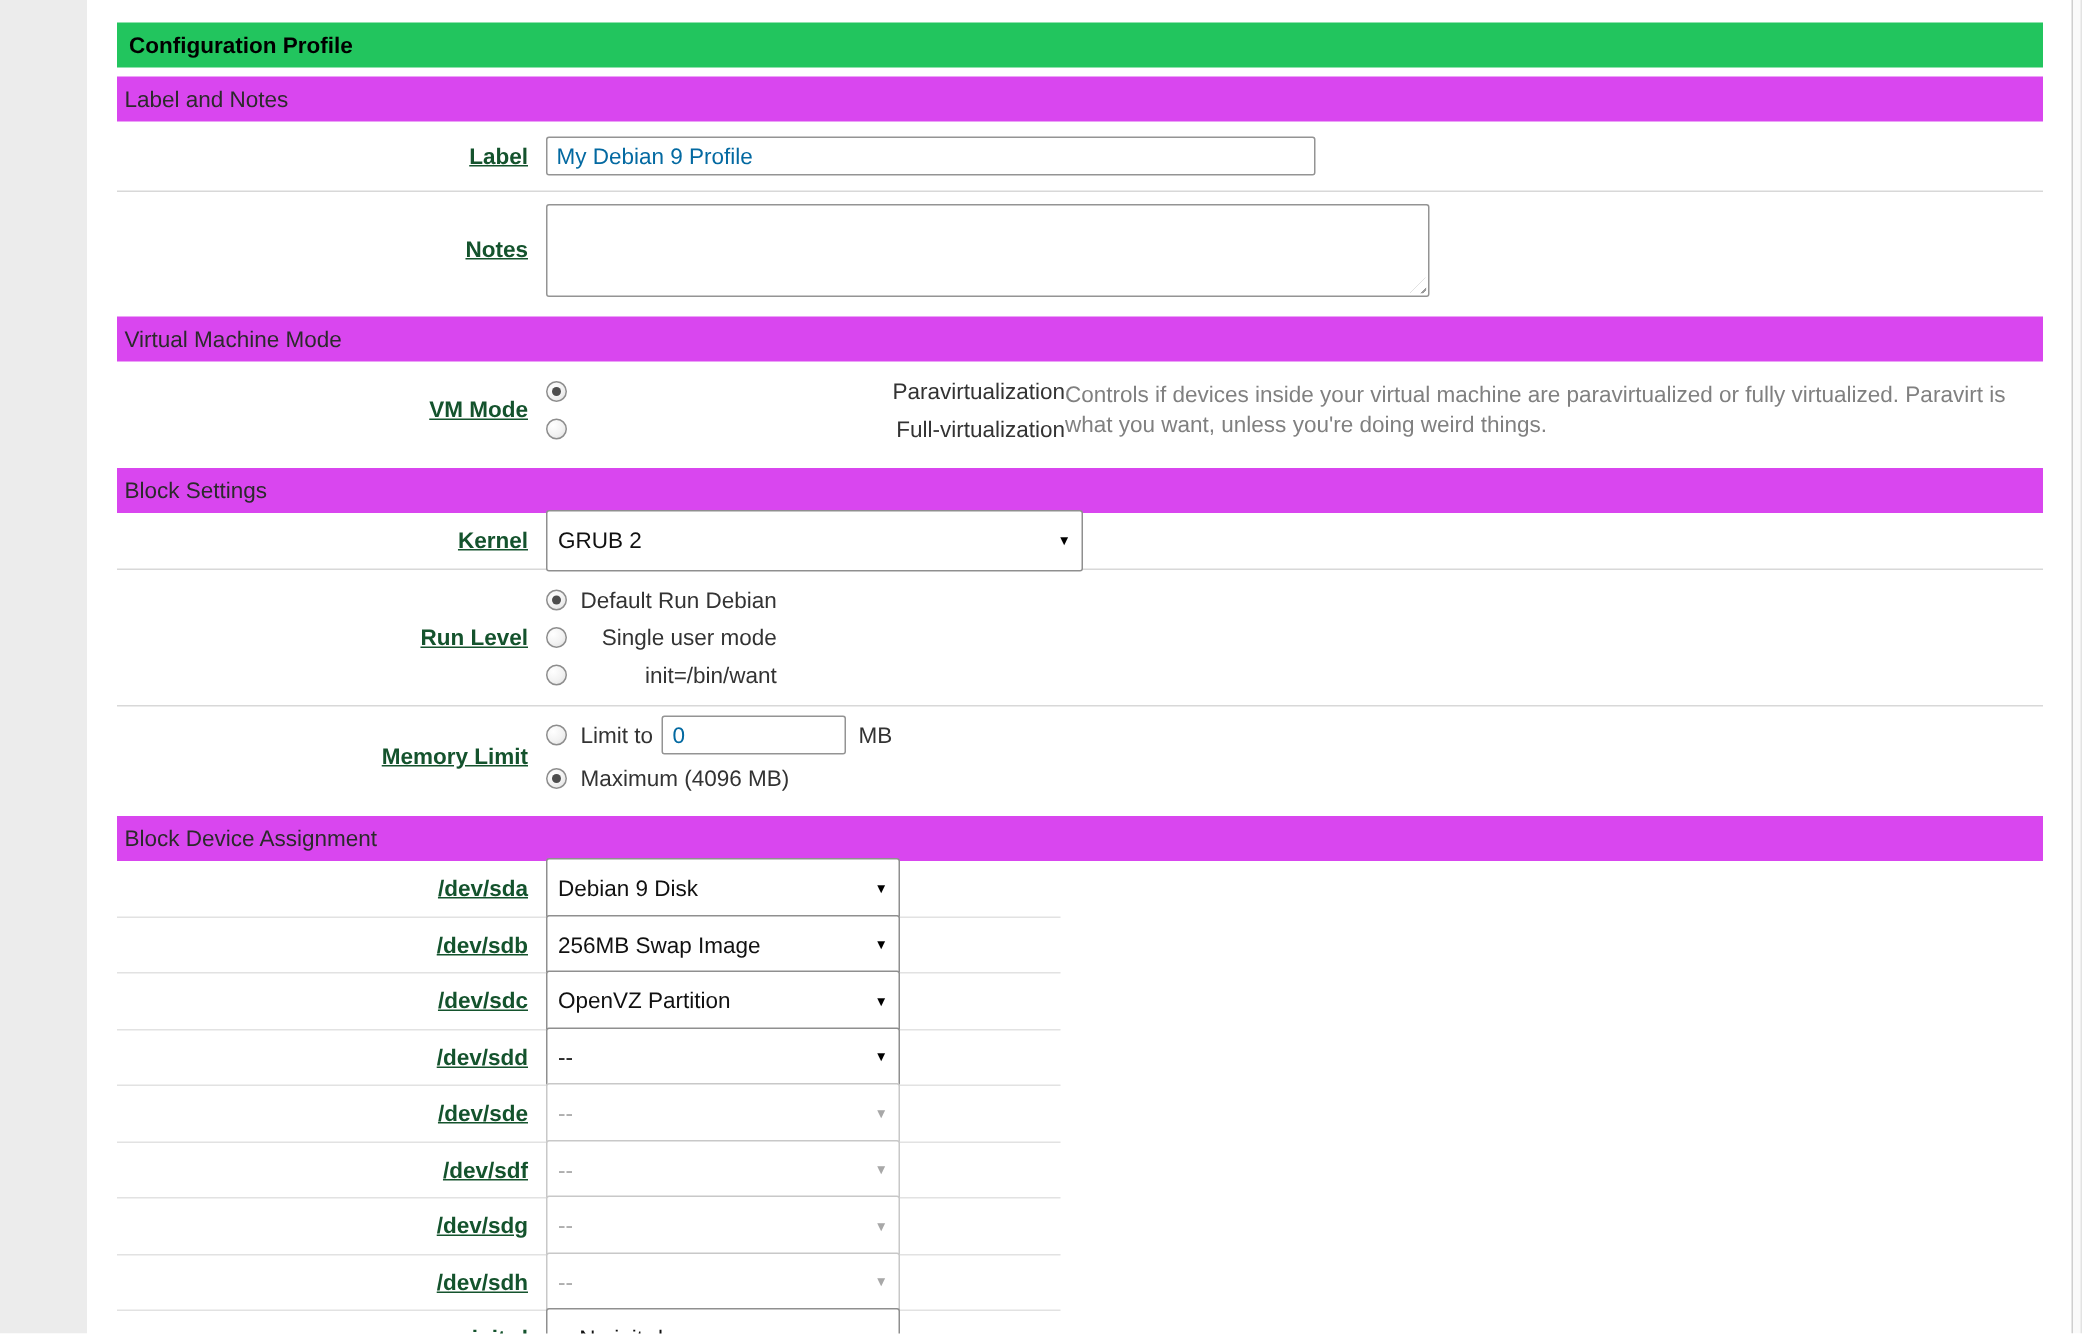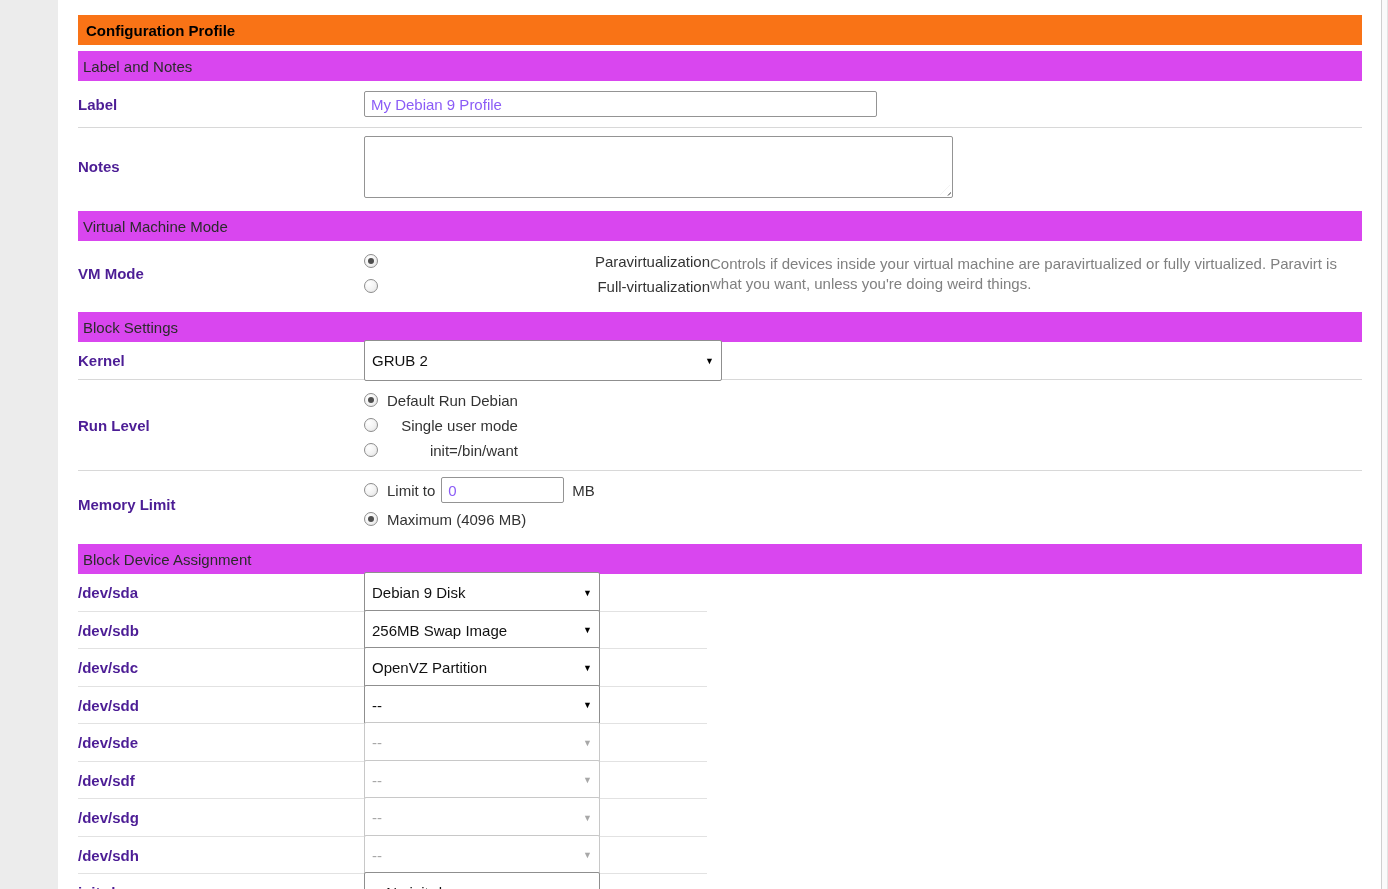--- a/index.html
+++ b/index.html
@@ -6,41 +6,41 @@
   html,body { width:1388px; height:889px; overflow:hidden; background:#ffffff;
               font-family:"Liberation Sans", sans-serif; }
   body { position:relative; font-size:15px; color:#333; }
 
   .left-gutter { position:absolute; left:0; top:0; width:58px; height:889px; background:#ececec; }
   .scrollbar    { position:absolute; right:0; top:0; width:7px; height:889px;
                   background:#fafafa; border-left:1px solid #cfcfcf; border-right:1px solid #e3e3e3; }
 
   .content { position:absolute; left:78px; top:0; width:1284px; }
 
-  .header-bar { margin-top:15px; height:30px; background:#f97316;
+  .header-bar { margin-top:15px; height:30px; background:#22c55e;
                 display:flex; align-items:center; padding-left:8px;
                 font-weight:bold; color:#000; }
   .section-bar { margin-top:6px; height:30px; background:#d946ef;
                  display:flex; align-items:center; padding-left:5px; color:#2b2b2b; }
 
   .row { display:flex; align-items:center; }
   .row.hdiv { border-bottom:1px solid #d8d8d8; }
-  .lbl { width:286px; padding-right:12px; 
-         font-weight:bold; color:#4c1d95; flex:none; }
+  .lbl { width:286px; padding-right:12px; text-align:right;
+         font-weight:bold; color:#14532d; flex:none;text-decoration:underline; }
   .ctrl { flex:1; display:flex; align-items:center; }
 
   .row-label   { height:47px; }
   .row-notes   { height:77px; }
   .row-vm      { height:65px; }
   .row-kernel  { height:38px; }
   .row-runlevel{ height:91px; }
   .row-memory  { height:67px; }
 
   input.text { height:26px; border:1px solid #949494; border-radius:2px;
-               padding:0 6px; font:15px "Liberation Sans", sans-serif; color:#8b5cf6;
+               padding:0 6px; font:15px "Liberation Sans", sans-serif; color:#0369a1;
                background:#fff; }
   .label-input { width:513px; }
   .mem-input   { width:123px; height:25px; }
 
   .ta-wrap { position:relative; width:589px; height:62px; }
   textarea.notes { width:100%; height:100%; resize:none; border:1px solid #949494;
                    border-radius:2px; background:#fff; font:15px "Liberation Sans", sans-serif;
                    padding:4px 6px; color:#222; }
   .grip { position:absolute; right:2px; bottom:2px; width:11px; height:11px;
           background:repeating-linear-gradient(-45deg, transparent 0 2px, #9a9a9a 2px 3.5px, transparent 3.5px 6px);

